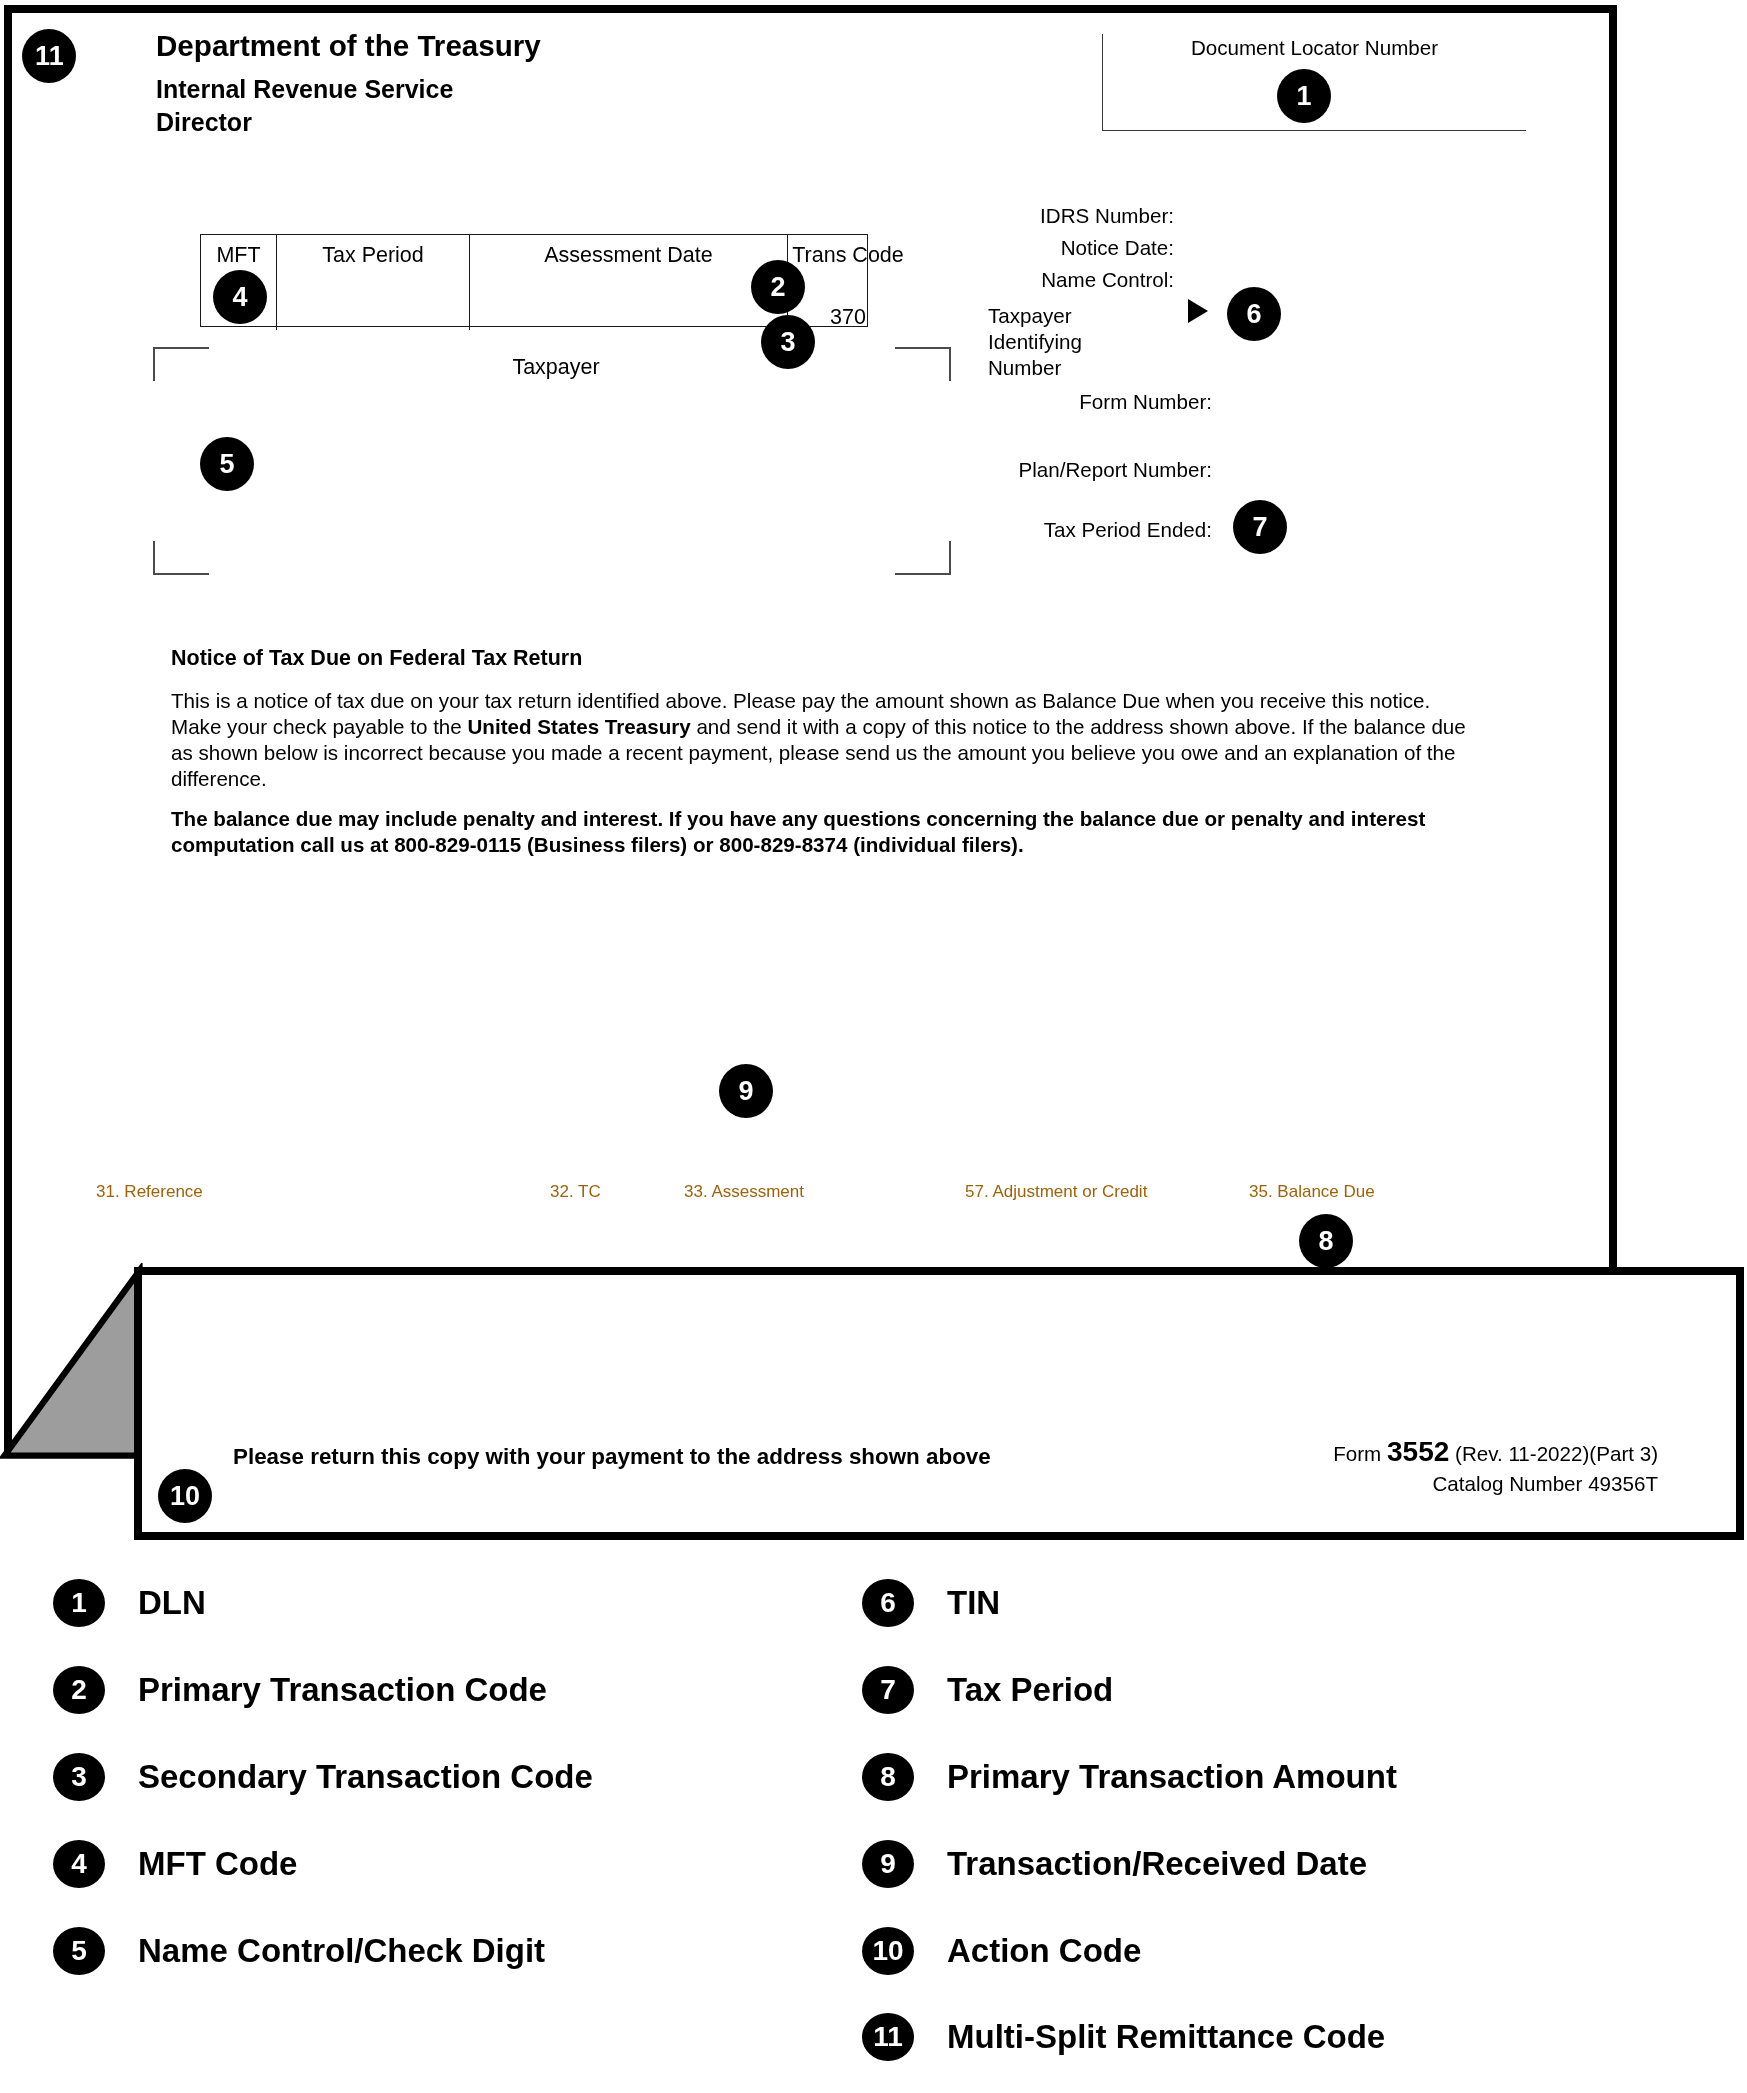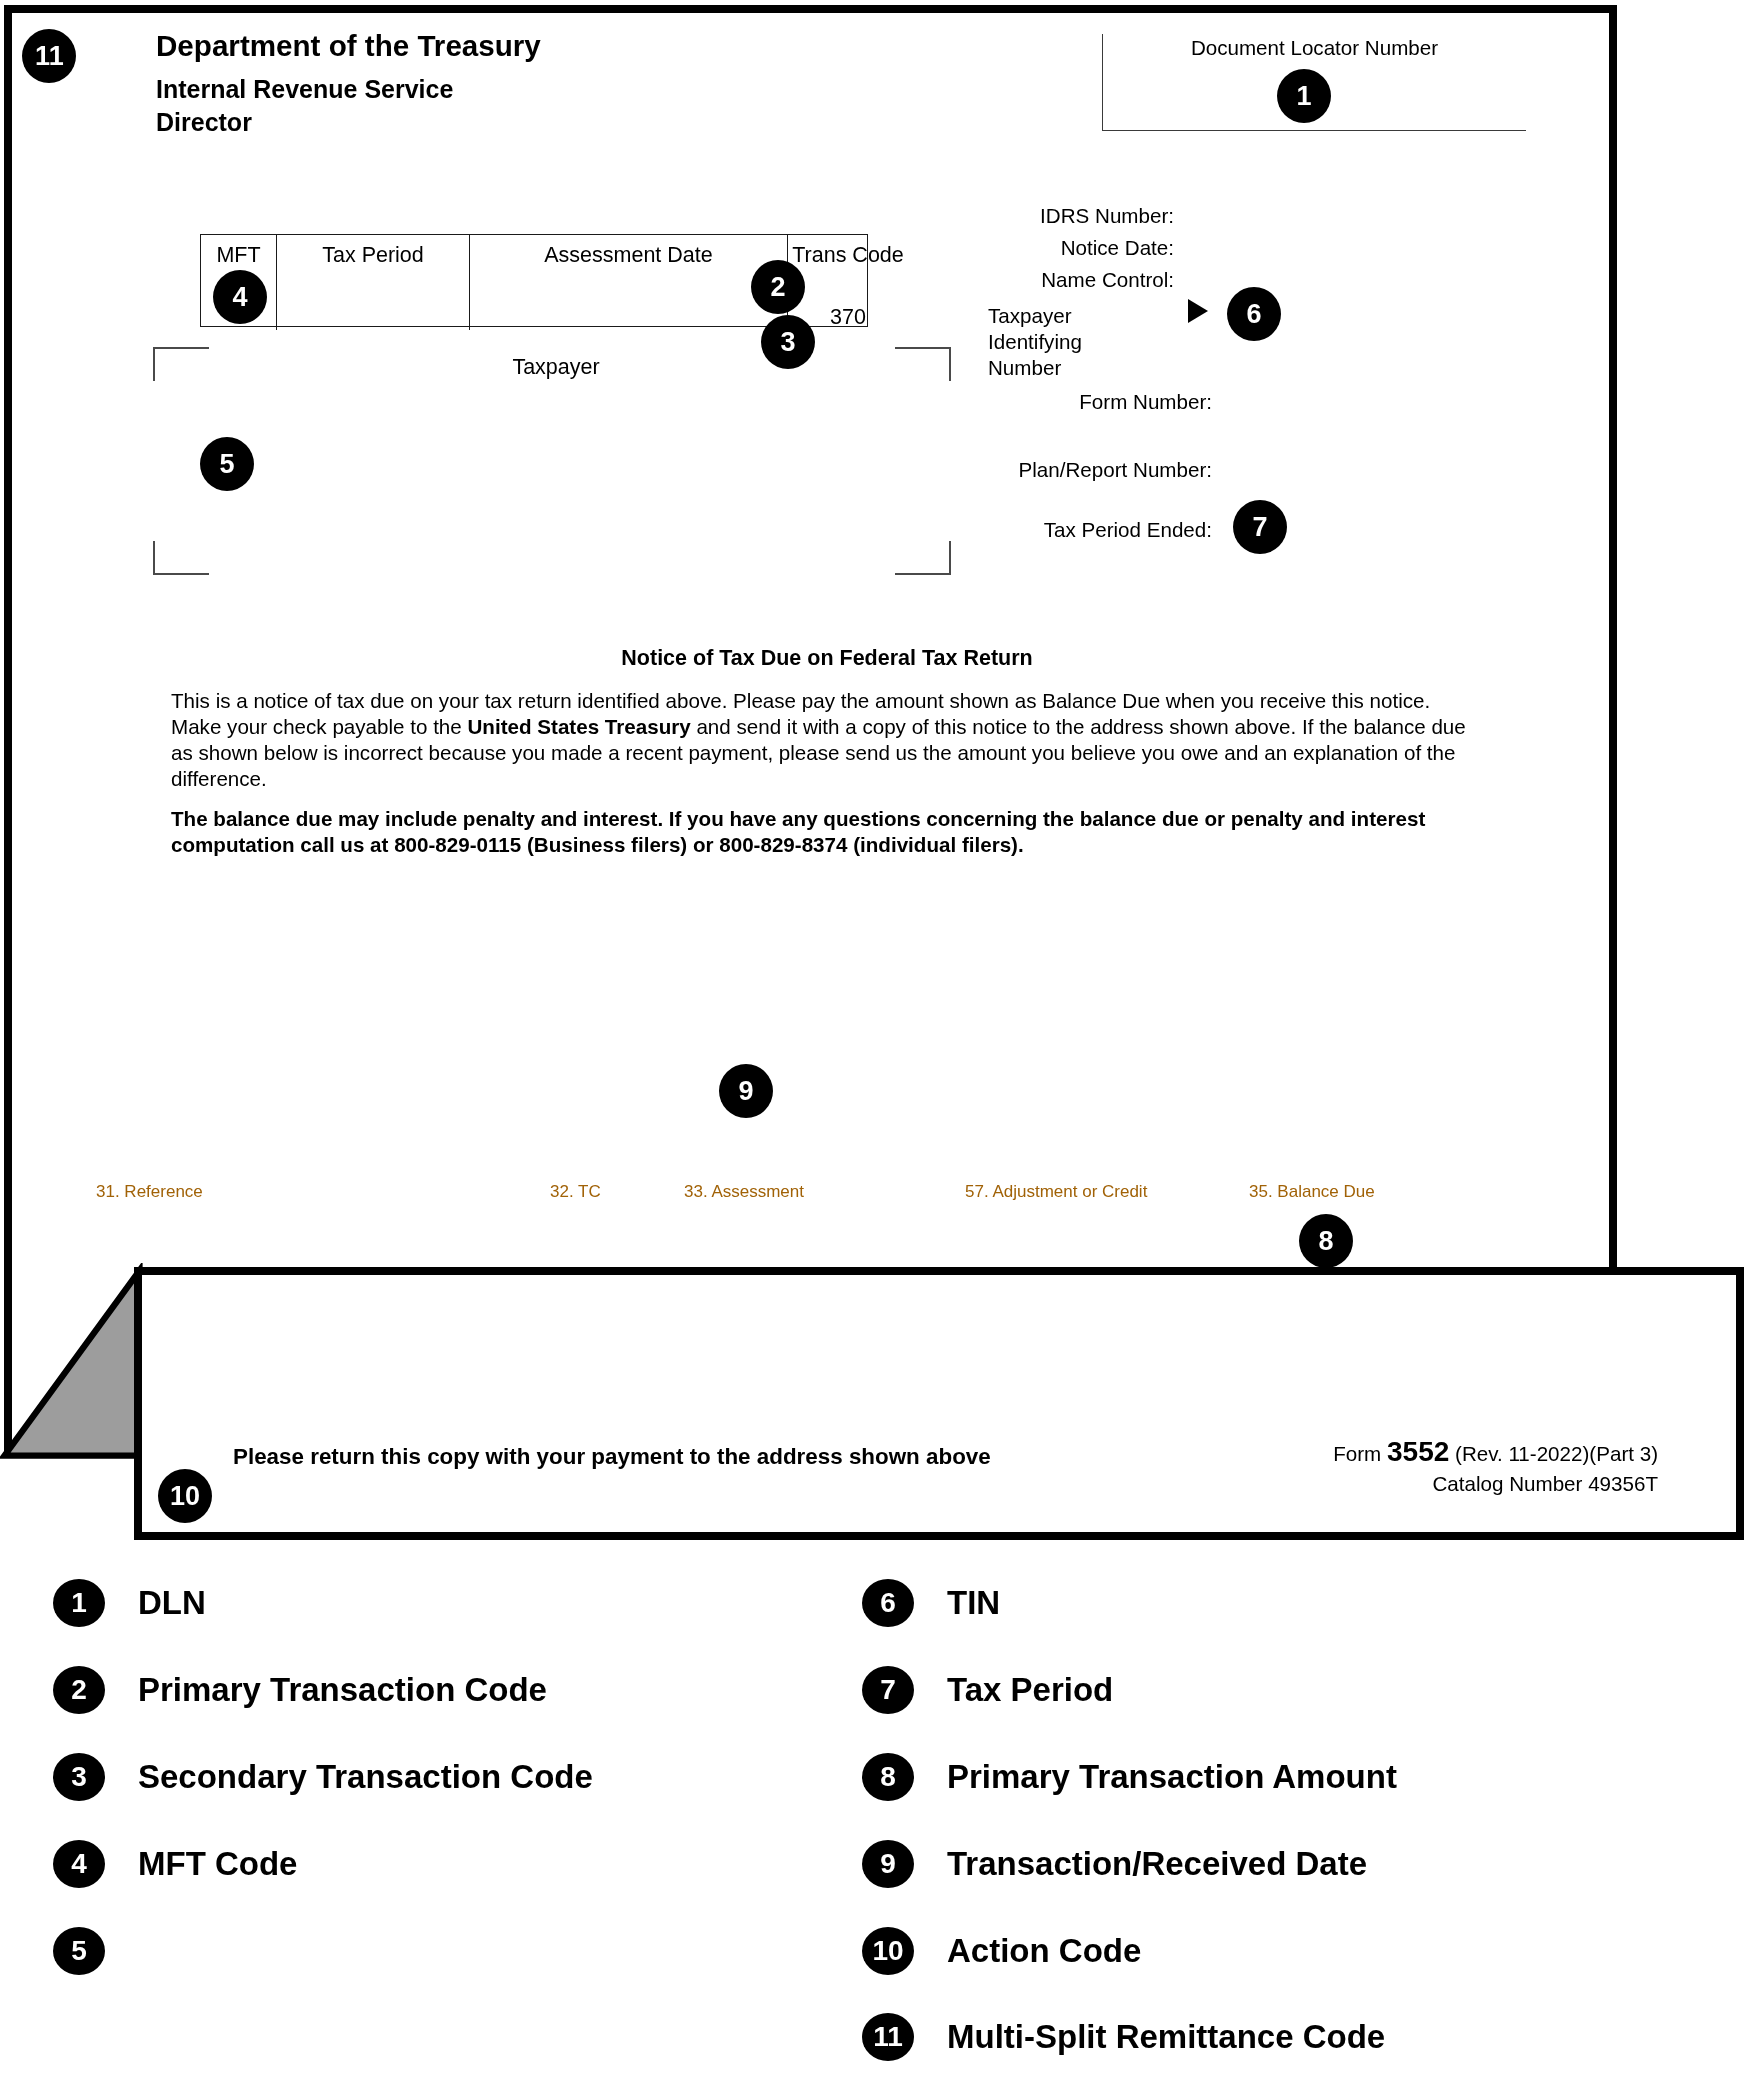--- a/index.html
+++ b/index.html
@@ -30,21 +30,21 @@
   .br-bl{left:153px;top:541px;border-left:2.7px solid #4a4a4a;border-bottom:2.7px solid #4a4a4a;}
   .br-br{left:895px;top:541px;border-right:2.7px solid #4a4a4a;border-bottom:2.7px solid #4a4a4a;}
   
   .rfield{font-size:20.6px;white-space:nowrap;}
   .ralign-a{left:896px;width:278px;text-align:right;}
   .ralign-b{left:896px;width:316px;text-align:right;}
   .tin-block{left:988px;top:303px;font-size:20.6px;line-height:26px;}
   .tin-block span{display:block;}
   .tin-pointer{left:1188px;top:299px;width:0;height:0;border-top:12.5px solid transparent;border-bottom:12.5px solid transparent;border-left:20.6px solid #000;}
   
-  .notice-title{left:171px;top:646px;width:1312px;text-align:center;font-size:21.5px;font-weight:bold;}
+  .notice-title{left:171px;top:646px;width:1312px;font-size:21.5px;font-weight:bold;}
   .para{left:171px;width:1312px;font-size:20.6px;line-height:26px;}
   .p1{top:688px;}
   .p2{top:806px;font-weight:bold;}
   
   .dcol{top:1182px;font-size:17px;color:#a16207;white-space:nowrap;}
   
   .fold-svg{left:0px;top:1263px;z-index:2;}
   
   .stub{left:134px;top:1267px;width:1610px;height:273px;border:8px solid #000;box-sizing:border-box;background:#fff;z-index:3;}
   .stub-return{left:233px;top:1444px;font-size:22.4px;font-weight:bold;z-index:4;}
@@ -154,20 +154,21 @@
   <div class="lrow" style="left:53px;top:1751px;">
     <div class="lbadge">3</div>
     <div class="llabel">Secondary Transaction Code</div>
   </div>
   <div class="lrow" style="left:53px;top:1838px;">
     <div class="lbadge">4</div>
     <div class="llabel">MFT Code</div>
   </div>
   <div class="lrow" style="left:53px;top:1925px;">
     <div class="lbadge">5</div>
+    <div class="llabel">Name Control/Check Digit</div>
   </div>
 
   <div class="lrow" style="left:862px;top:1577px;">
     <div class="lbadge">6</div>
     <div class="llabel">TIN</div>
   </div>
   <div class="lrow" style="left:862px;top:1664px;">
     <div class="lbadge">7</div>
     <div class="llabel">Tax Period</div>
   </div>

